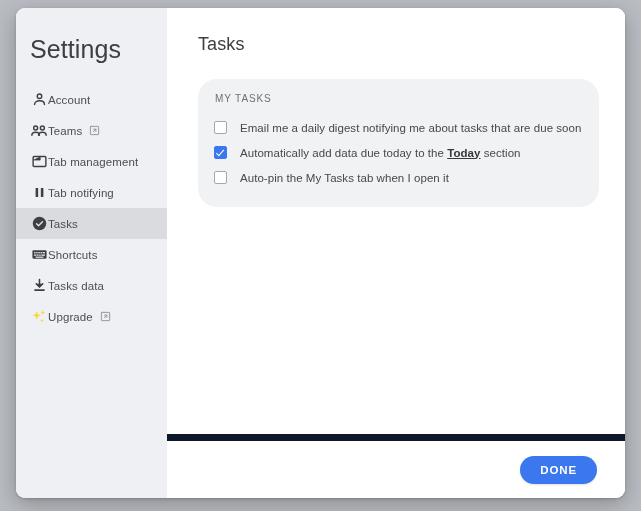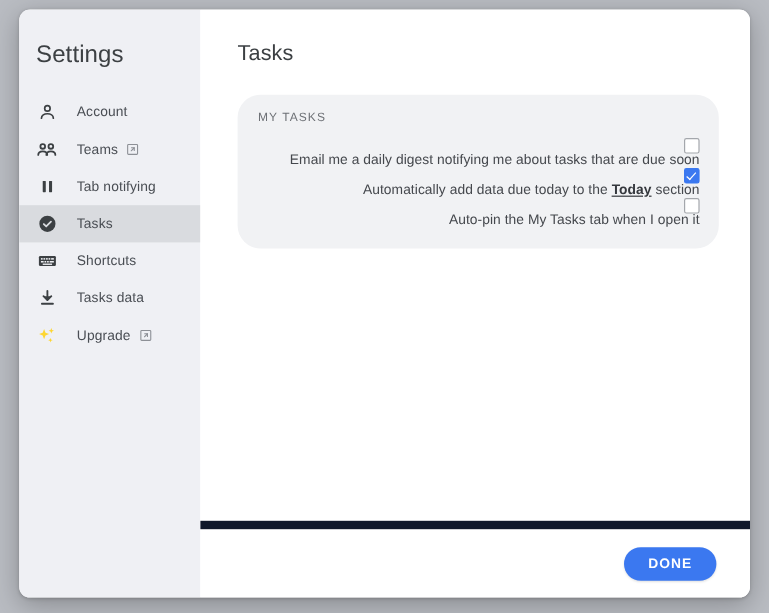--- a/index.html
+++ b/index.html
@@ -31,21 +31,21 @@
   }
 
   
   #sidebar {
     width: 151px;
     flex: 0 0 151px;
     background: #eff0f4;
     position: relative;
   }
   #sidebar-title {
-    font-size: 20px;
+    font-size: 25px;
     color: #3c4043;
     letter-spacing: 0.1px;
     padding: 27px 0 0 14px;
     font-weight: 400;
   }
   #nav {
     margin-top: 20px;
   }
   .nav-item {
     display: flex;
@@ -62,21 +62,21 @@
     width: 18px;
     height: 18px;
     flex: 0 0 18px;
     display: flex;
     align-items: center;
     justify-content: center;
     color: #3c4043;
   }
   .nav-icon svg { display: block; }
   .nav-label {
-    margin-left: 16px;
+    margin-left: 0;
     font-size: 11.5px;
     color: #4a4e54;
     white-space: nowrap;
     letter-spacing: 0.1px;
   }
   .ext-icon {
     margin-left: 7px;
     width: 11px;
     height: 11px;
     flex: 0 0 11px;
@@ -115,24 +115,23 @@
   }
   .card-heading {
     font-size: 10px;
     letter-spacing: 0.9px;
     color: #6d7075;
     margin-bottom: 11px;
     padding-left: 1px;
   }
   .check-row {
     display: flex;
-    align-items: flex-end;
+    align-items: center;
     height: 25px;
     cursor: pointer;
-    flex-direction: column;
   }
   .checkbox {
     width: 13px;
     height: 13px;
     flex: 0 0 13px;
     border: 1.6px solid #a4a7ac;
     border-radius: 2px;
     background: #ffffff;
     box-sizing: border-box;
     position: relative;
@@ -219,20 +218,29 @@
         <span class="ext-icon">
           <svg width="11" height="11" viewBox="0 0 24 24" fill="none" stroke="currentColor" stroke-width="2" stroke-linecap="round" stroke-linejoin="round">
             <rect x="3" y="3" width="18" height="18" rx="1.5"></rect>
             <path d="M9.5 14.5 15 9"></path>
             <path d="M10 9h5v5"></path>
           </svg>
         </span>
       </div>
 
 
+      <div class="nav-item">
+        <span class="nav-icon">
+          <svg width="17" height="17" viewBox="0 0 24 24" fill="none" stroke="currentColor" stroke-width="2">
+            <rect x="3" y="5" width="18" height="14" rx="1.4"></rect>
+            <path d="M3 10h10V5" fill="currentColor" stroke="currentColor" stroke-width="1"></path>
+          </svg>
+        </span>
+        <span class="nav-label">Tab management</span>
+      </div>
 
       <div class="nav-item">
         <span class="nav-icon">
           <svg width="17" height="17" viewBox="0 0 24 24" fill="currentColor">
             <rect x="6.5" y="5.5" width="3.6" height="13" rx="0.6"></rect>
             <rect x="13.9" y="5.5" width="3.6" height="13" rx="0.6"></rect>
           </svg>
         </span>
         <span class="nav-label">Tab notifying</span>
       </div>

